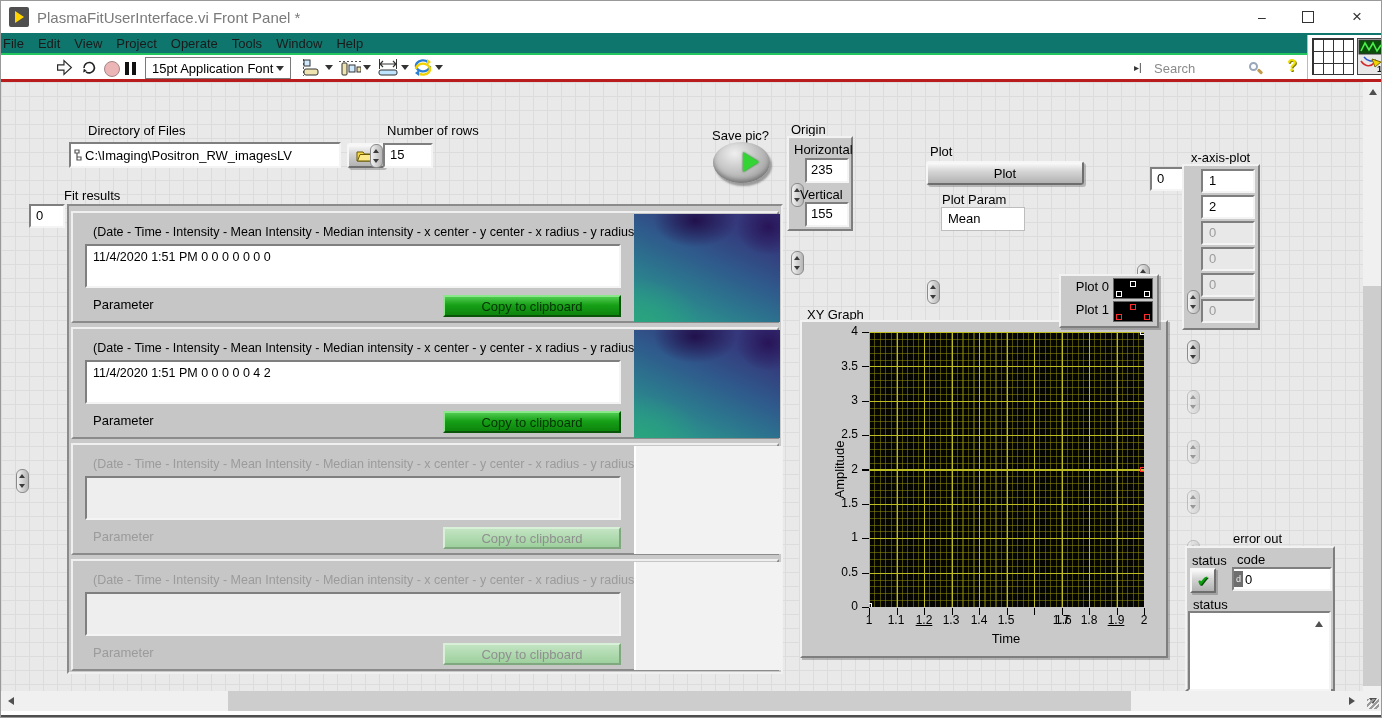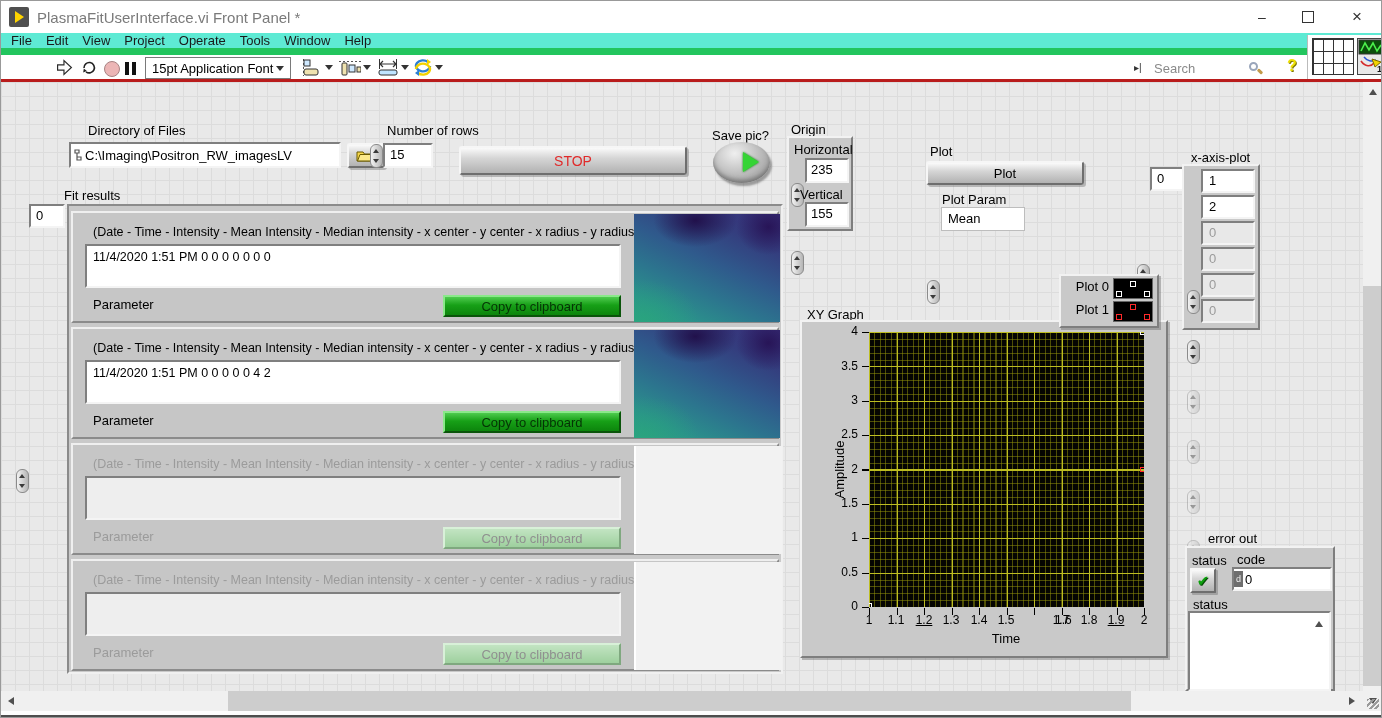--- a/index.html
+++ b/index.html
@@ -5,21 +5,21 @@
   html,body{margin:0;padding:0;}
   body{font-family:"Liberation Sans","DejaVu Sans",sans-serif;-webkit-font-smoothing:antialiased;}
   #win{position:relative;width:1382px;height:718px;background:#fff;overflow:hidden;border:1px solid #999;box-sizing:border-box;}
   .abs{position:absolute;}
   .lbl{font-size:13px;color:#000;white-space:nowrap;}
   .dim{color:#9b9b9b;}
   
   #titlebar{left:0;top:0;width:100%;height:32px;background:#fff;}
   .title-text{left:36px;top:8px;font-size:15px;color:#7a7a7a;}
   .winbtn{top:0;width:46px;height:32px;display:flex;align-items:center;justify-content:center;color:#333;}
-  #menubar{left:0;top:32px;width:100%;height:22px;background:#5eead4;border-bottom:7px solid #22c55e;display:flex;align-items:center;padding-left:8px;box-sizing:border-box;}
+  #menubar{left:0;top:32px;width:100%;height:22px;background:#0f766e;border-bottom:2px solid #22c55e;display:flex;align-items:center;padding-left:0;box-sizing:border-box;}
   .menu-item{font-size:13px;color:#1a1a1a;padding:2px 10px 2px 2px;margin-right:2px;}
   #toolbar{left:0;top:54px;width:100%;height:27px;background:#fff;border-bottom:3px solid #b91c1c;box-sizing:border-box;}
   .ddtri{width:0;height:0;border-left:4px solid transparent;border-right:4px solid transparent;border-top:5px solid #333;display:inline-block;}
   
   #panel{left:0;top:81px;width:1362px;height:682px;background-color:#e9e9e9;
     background-image:linear-gradient(#dcdcdc 1px,transparent 1px),linear-gradient(90deg,#dcdcdc 1px,transparent 1px);
     background-size:14px 14px;overflow:hidden;}
   
   .field{background:#fff;border:2px solid;border-color:#7f7f7f #f4f4f4 #f4f4f4 #7f7f7f;box-sizing:border-box;font-size:13px;color:#000;}
   .field-dim{background:#e8e8e8;color:#9b9b9b;}
@@ -188,23 +188,20 @@
       <svg width="20" height="13" viewBox="0 0 20 13">
         <path d="M1 3h6l1.5 2H17v7H1z" fill="#f7d74a" stroke="#6b5a00"></path>
         <path d="M4 5.5h15L16.5 12H1.5z" fill="#fce98a" stroke="#6b5a00"></path>
       </svg>
     </div>
 
     <div class="abs lbl" style="left:386px;top:41px;">Number of rows</div>
     <div class="abs spin" style="left:369px;top:62px;"></div>
     <div class="abs field" style="left:382px;top:61px;width:50px;height:25px;padding:2px 0 0 5px;">15</div>
 
-    <div class="abs btn3d" style="left:458px;top:64px;width:228px;height:29px;">
-      <span style="font-size:14px;color:#e02a2a;">STOP</span>
-    </div>
 
     <div class="abs lbl" style="left:711px;top:46px;">Save pic?</div>
     <div class="abs" style="left:712px;top:60px;width:57px;height:41px;border-radius:50%;background:radial-gradient(ellipse at 38% 28%,#efefef 0%,#c2c2c2 45%,#8f8f8f 100%);box-shadow:2px 3px 2px rgba(60,60,60,.45), inset 0 -3px 4px rgba(70,70,70,.5);">
       <span class="abs" style="left:30px;top:10px;width:0;height:0;border-top:10px solid transparent;border-bottom:10px solid transparent;border-left:16px solid #35d435;filter:drop-shadow(0 0 1px #0a7a0a);"></span>
     </div>
 
     <div class="abs lbl" style="left:790px;top:40px;">Origin</div>
     <div class="abs raised panelbox" style="left:786px;top:54px;width:66px;height:95px;"></div>
     <div class="abs lbl" style="left:793px;top:60px;">Horizontal</div>
     <div class="abs spin" style="left:790px;top:77px;"></div>
@@ -330,21 +327,21 @@
     <div class="abs tick-lbl" style="left:990px;top:531px;width:30px;text-align:center;">1.5</div>
     <div class="abs tick-lbl" style="left:1018px;top:531px;width:30px;text-align:left;margin-left:36px;">1.6</div>
     <div class="abs tick-lbl" style="left:1045px;top:531px;width:30px;text-align:center;">1.7</div>
     <div class="abs tick-lbl" style="left:1073px;top:531px;width:30px;text-align:center;">1.8</div>
     <div class="abs tick-lbl" style="left:1100px;top:531px;width:30px;text-align:center;text-decoration:underline;">1.9</div>
     <div class="abs tick-lbl" style="left:1128px;top:531px;width:30px;text-align:center;">2</div>
 
     <div class="abs lbl" style="left:768px;top:380px;width:140px;text-align:center;transform:rotate(-90deg);">Amplitude</div>
     <div class="abs lbl" style="left:965px;top:549px;width:80px;text-align:center;">Time</div>
 
-    <div class="abs lbl" style="left:1207px;top:449px;text-align:center;">error out</div>
+    <div class="abs lbl" style="left:1232px;top:449px;text-align:center;">error out</div>
     <div class="abs raised panelbox" style="left:1184px;top:464px;width:150px;height:145px;"></div>
     <div class="abs lbl" style="left:1191px;top:471px;">status</div>
     <div class="abs btn3d" style="left:1189px;top:486px;width:26px;height:25px;border-radius:1px;">
       <span style="color:#0ca00c;font-size:15px;font-weight:bold;text-shadow:1px 1px 0 #064d06;">✔</span>
     </div>
     <div class="abs lbl" style="left:1236px;top:470px;">code</div>
     <div class="abs field" style="left:1231px;top:485px;width:100px;height:24px;display:flex;align-items:center;">
       <span style="background:#6e6e6e;color:#eee;font-size:9px;width:9px;height:16px;display:inline-flex;align-items:center;justify-content:center;margin-right:2px;">d</span>
       <span style="font-size:13px;">0</span>
     </div>

